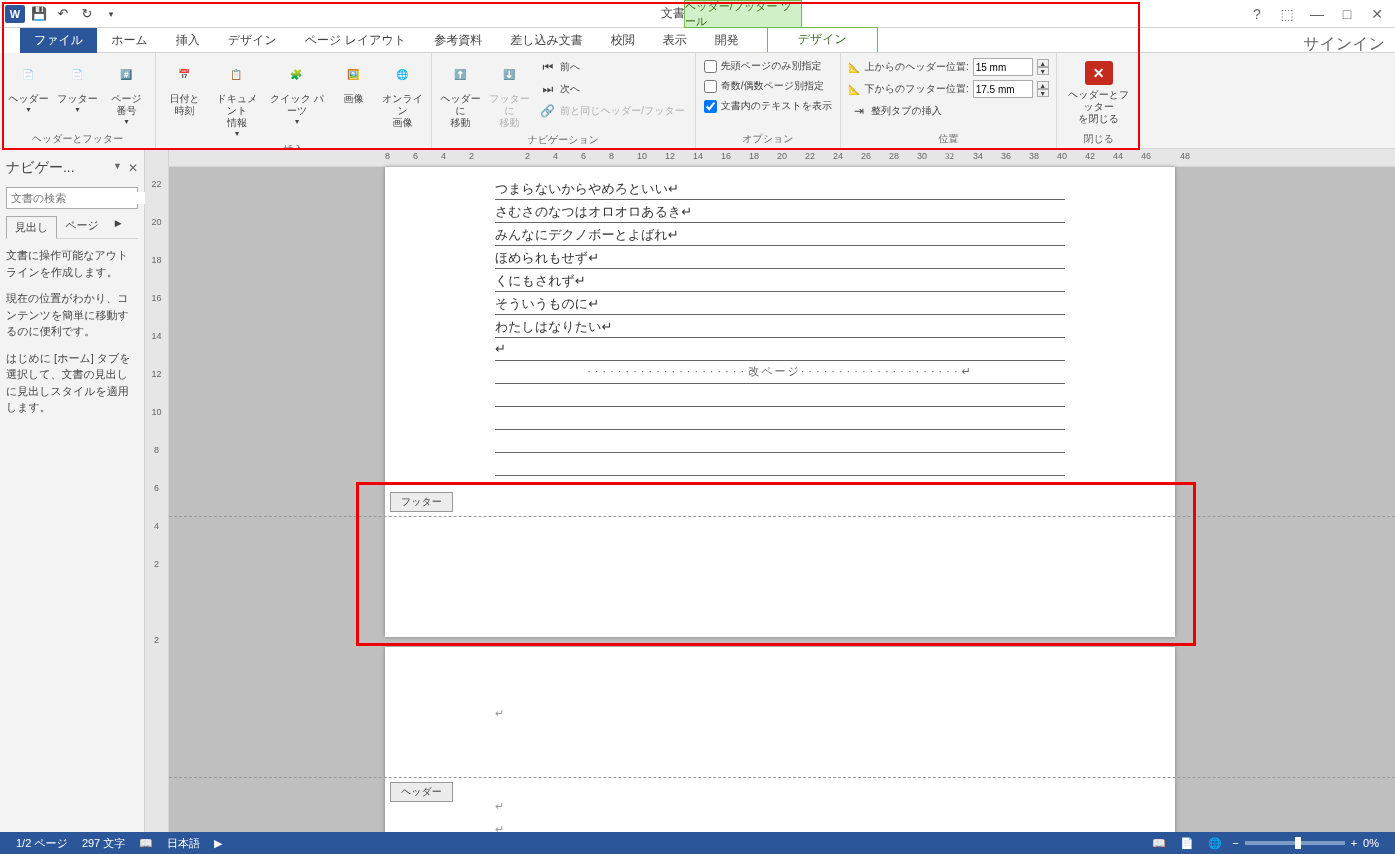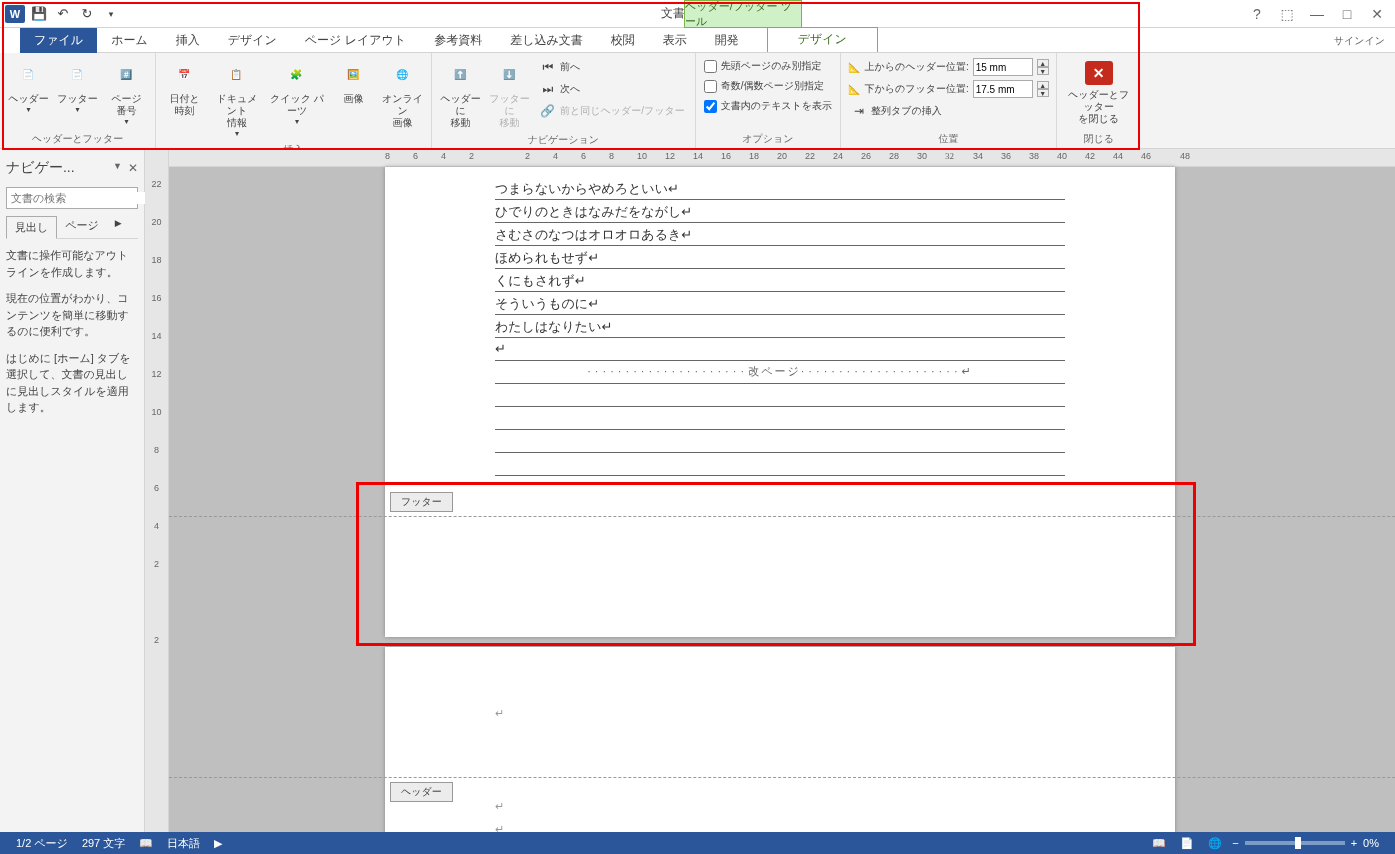--- a/index.html
+++ b/index.html
@@ -105,21 +105,21 @@
   <div class="title-text">文書 1 - Word</div>
   <div class="context-tab-bar">ヘッダー/フッター ツール</div>
   <div class="title-right">
     <div class="win-btn">?</div>
     <div class="win-btn">⬚</div>
     <div class="win-btn">—</div>
     <div class="win-btn">□</div>
     <div class="win-btn">✕</div>
   </div>
 </div>
-<div style="text-align:right; font-size:10px; color:#666; padding-right:6px; position:absolute; right:4px; top:34px;">サインイン</div>
+<div style="text-align:right; font-size:16px; color:#666; padding-right:6px; position:absolute; right:4px; top:34px;">サインイン</div>
 
 <div class="ribbon-tabs">
   <div class="tab file">ファイル</div>
   <div class="tab">ホーム</div>
   <div class="tab">挿入</div>
   <div class="tab">デザイン</div>
   <div class="tab">ページ レイアウト</div>
   <div class="tab">参考資料</div>
   <div class="tab">差し込み文書</div>
   <div class="tab">校閲</div>
@@ -349,22 +349,22 @@
         <span style="left: 888px;">40</span>
         <span style="left: 916px;">42</span>
         <span style="left: 944px;">44</span>
         <span style="left: 972px;">46</span>
         <span style="left: 1000px; margin-left: 11px;">48</span>
       </div>
 
     <div class="page" style="padding-top:10px; min-height:470px;">
       <div id="doc-lines">
           <div class="doc-line">つまらないからやめろといい↵</div>
-          <div class="doc-line">ひでりのときはなみだをながし↵</div>
           <div class="doc-line">さむさのなつはオロオロあるき↵</div>
+          <div class="doc-line">みんなにデクノボーとよばれ↵</div>
           <div class="doc-line">ほめられもせず↵</div>
           <div class="doc-line">くにもされず↵</div>
           <div class="doc-line">そういうものに↵</div>
           <div class="doc-line">わたしはなりたい↵</div>
         </div>
       <div class="doc-line empty">↵</div>
       <div class="page-break-line"><span style="letter-spacing:4px;">·····················</span><span>改ページ</span><span style="letter-spacing:4px;">·····················</span>↵</div>
       <div class="doc-line empty"></div>
       <div class="doc-line empty"></div>
       <div class="doc-line empty"></div>

